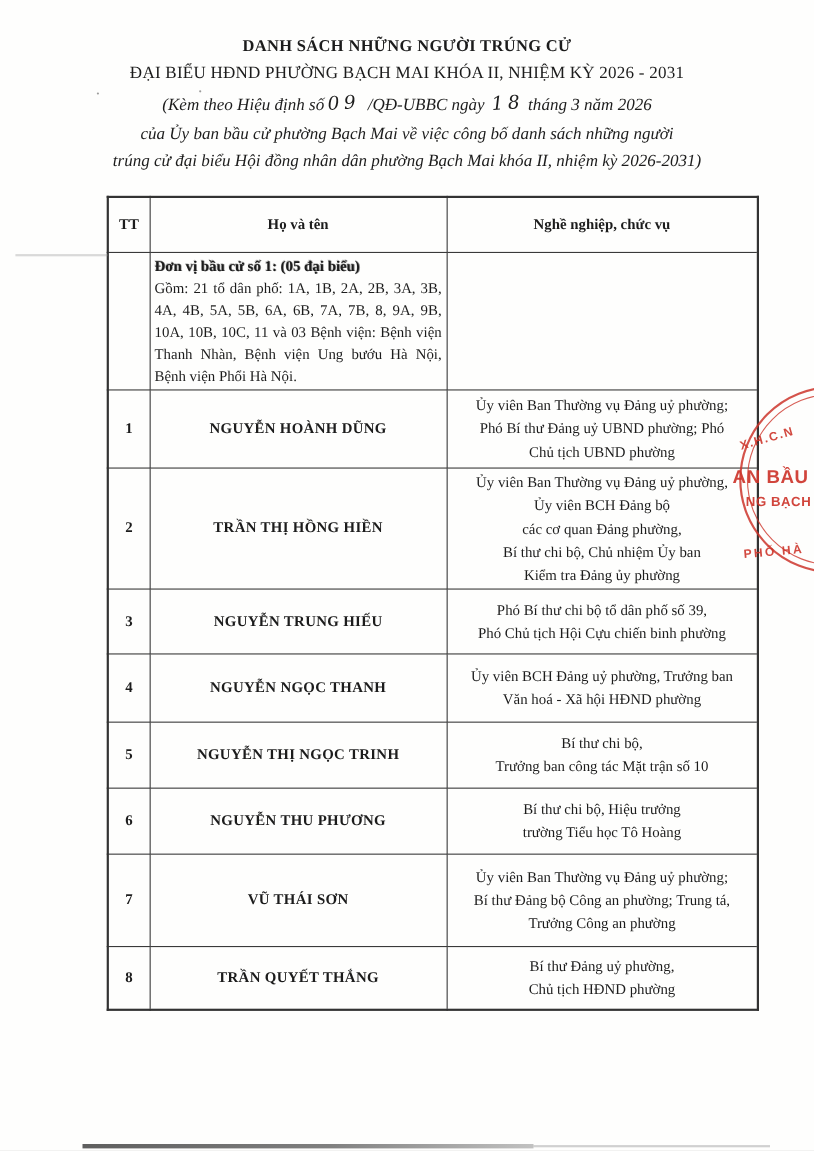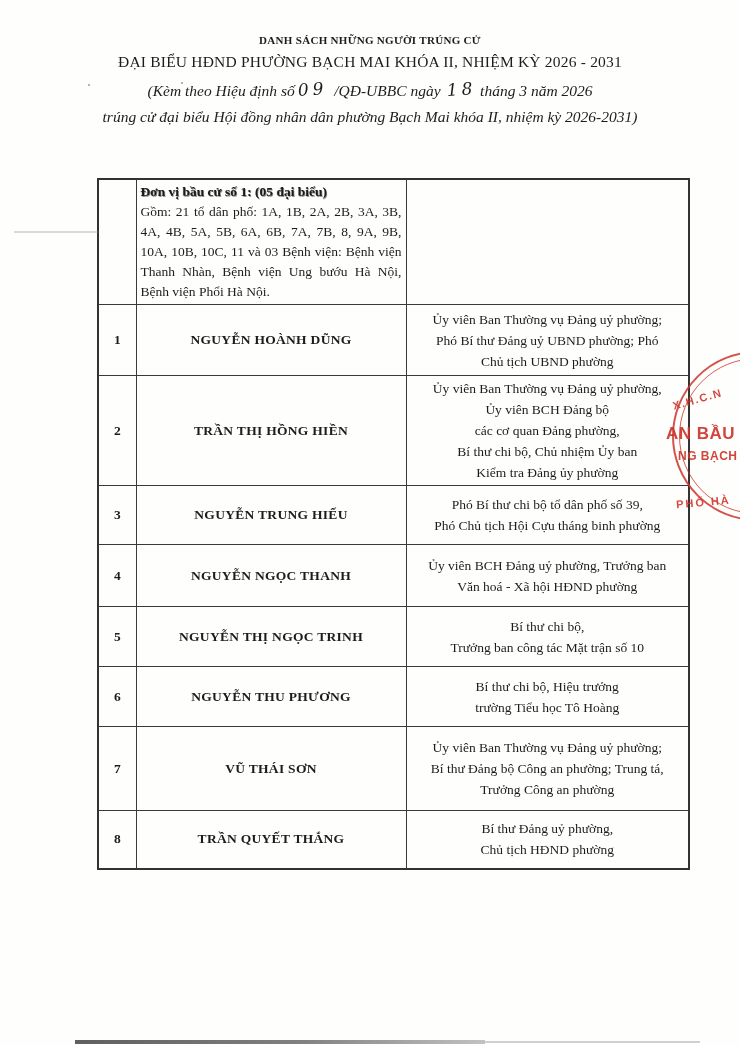--- a/index.html
+++ b/index.html
@@ -15,21 +15,21 @@
     color: #1c1c1c;
   }
 
   
   .doc-header {
     position: absolute;
     top: 34px; left: 50px; width: 640px;
     text-align: center;
   }
   .title-1 {
-    font-size: 11px; font-weight: bold; letter-spacing: 0.3px;
+    font-size: 15px; font-weight: bold; letter-spacing: 0.3px;
     margin-bottom: 7px;
   }
   .title-2 {
     font-size: 15.5px; font-weight: normal; letter-spacing: 0.2px;
     margin-bottom: 7px;
   }
   .note-line {
     font-size: 15.5px; font-style: italic; line-height: 25.5px;
   }
   .hand {
@@ -99,30 +99,36 @@
 </style>
 </head>
 <body>
 
 <div class="page">
 
   <div class="doc-header">
     <div class="title-1">DANH SÁCH NHỮNG NGƯỜI TRÚNG CỬ</div>
     <div class="title-2">ĐẠI BIỂU HĐND PHƯỜNG BẠCH MAI KHÓA II, NHIỆM KỲ 2026 - 2031</div>
     <div class="note-line"><span>(Kèm theo Hiệu định số</span><span class="hand">09</span> <span>/QĐ-UBBC ngày</span> <span class="hand">18</span><span>tháng 3 năm 2026</span></div>
+    <div class="note-line">của Ủy ban bầu cử phường Bạch Mai về việc công bố danh sách những người</div>
     <div class="note-line">trúng cử đại biểu Hội đồng nhân dân phường Bạch Mai khóa II, nhiệm kỳ 2026-2031)</div>
   </div>
 
   <table class="results">
     <colgroup>
         <col class="c-tt">
         <col class="c-name">
         <col class="c-pos">
       </colgroup>
     <tbody>
+        <tr style="height:50px;">
+      <th class="h-cell">TT</th>
+      <th class="h-cell">Họ và tên</th>
+      <th class="h-cell">Nghề nghiệp, chức vụ</th>
+    </tr>
 
     <tr style="height:120px;">
       <td></td>
       <td class="section-cell">
         <div class="section-title smudged">Đơn vị bầu cử số 1: (05 đại biểu)</div>
         <div class="section-detail">Gồm: 21 tổ dân phố: 1A, 1B, 2A, 2B, 3A, 3B, 4A, 4B, 5A, 5B, 6A, 6B, 7A, 7B, 8, 9A, 9B, 10A, 10B, 10C, 11 và 03 Bệnh viện: Bệnh viện Thanh Nhàn, Bệnh viện Ung bướu Hà Nội, Bệnh viện Phổi Hà Nội.</div>
       </td>
       <td></td>
     </tr>
 
@@ -141,21 +147,21 @@
 Ủy viên BCH Đảng bộ
 các cơ quan Đảng phường,
 Bí thư chi bộ, Chủ nhiệm Ủy ban
 Kiểm tra Đảng ủy phường</td>
     </tr>
 
     <tr style="height:59px;">
       <td class="tt-cell">3</td>
       <td class="name-cell">NGUYỄN TRUNG HIẾU</td>
       <td class="pos-cell">Phó Bí thư chi bộ tổ dân phố số 39,
-Phó Chủ tịch Hội Cựu tháng binh phường</td>
+Phó Chủ tịch Hội Cựu chiến binh phường</td>
     </tr>
 
     <tr style="height:62px;">
       <td class="tt-cell">4</td>
       <td class="name-cell">NGUYỄN NGỌC THANH</td>
       <td class="pos-cell">Ủy viên BCH Đảng uỷ phường, Trưởng ban
 Văn hoá - Xã hội HĐND phường</td>
     </tr>
 
     <tr style="height:60px;">

